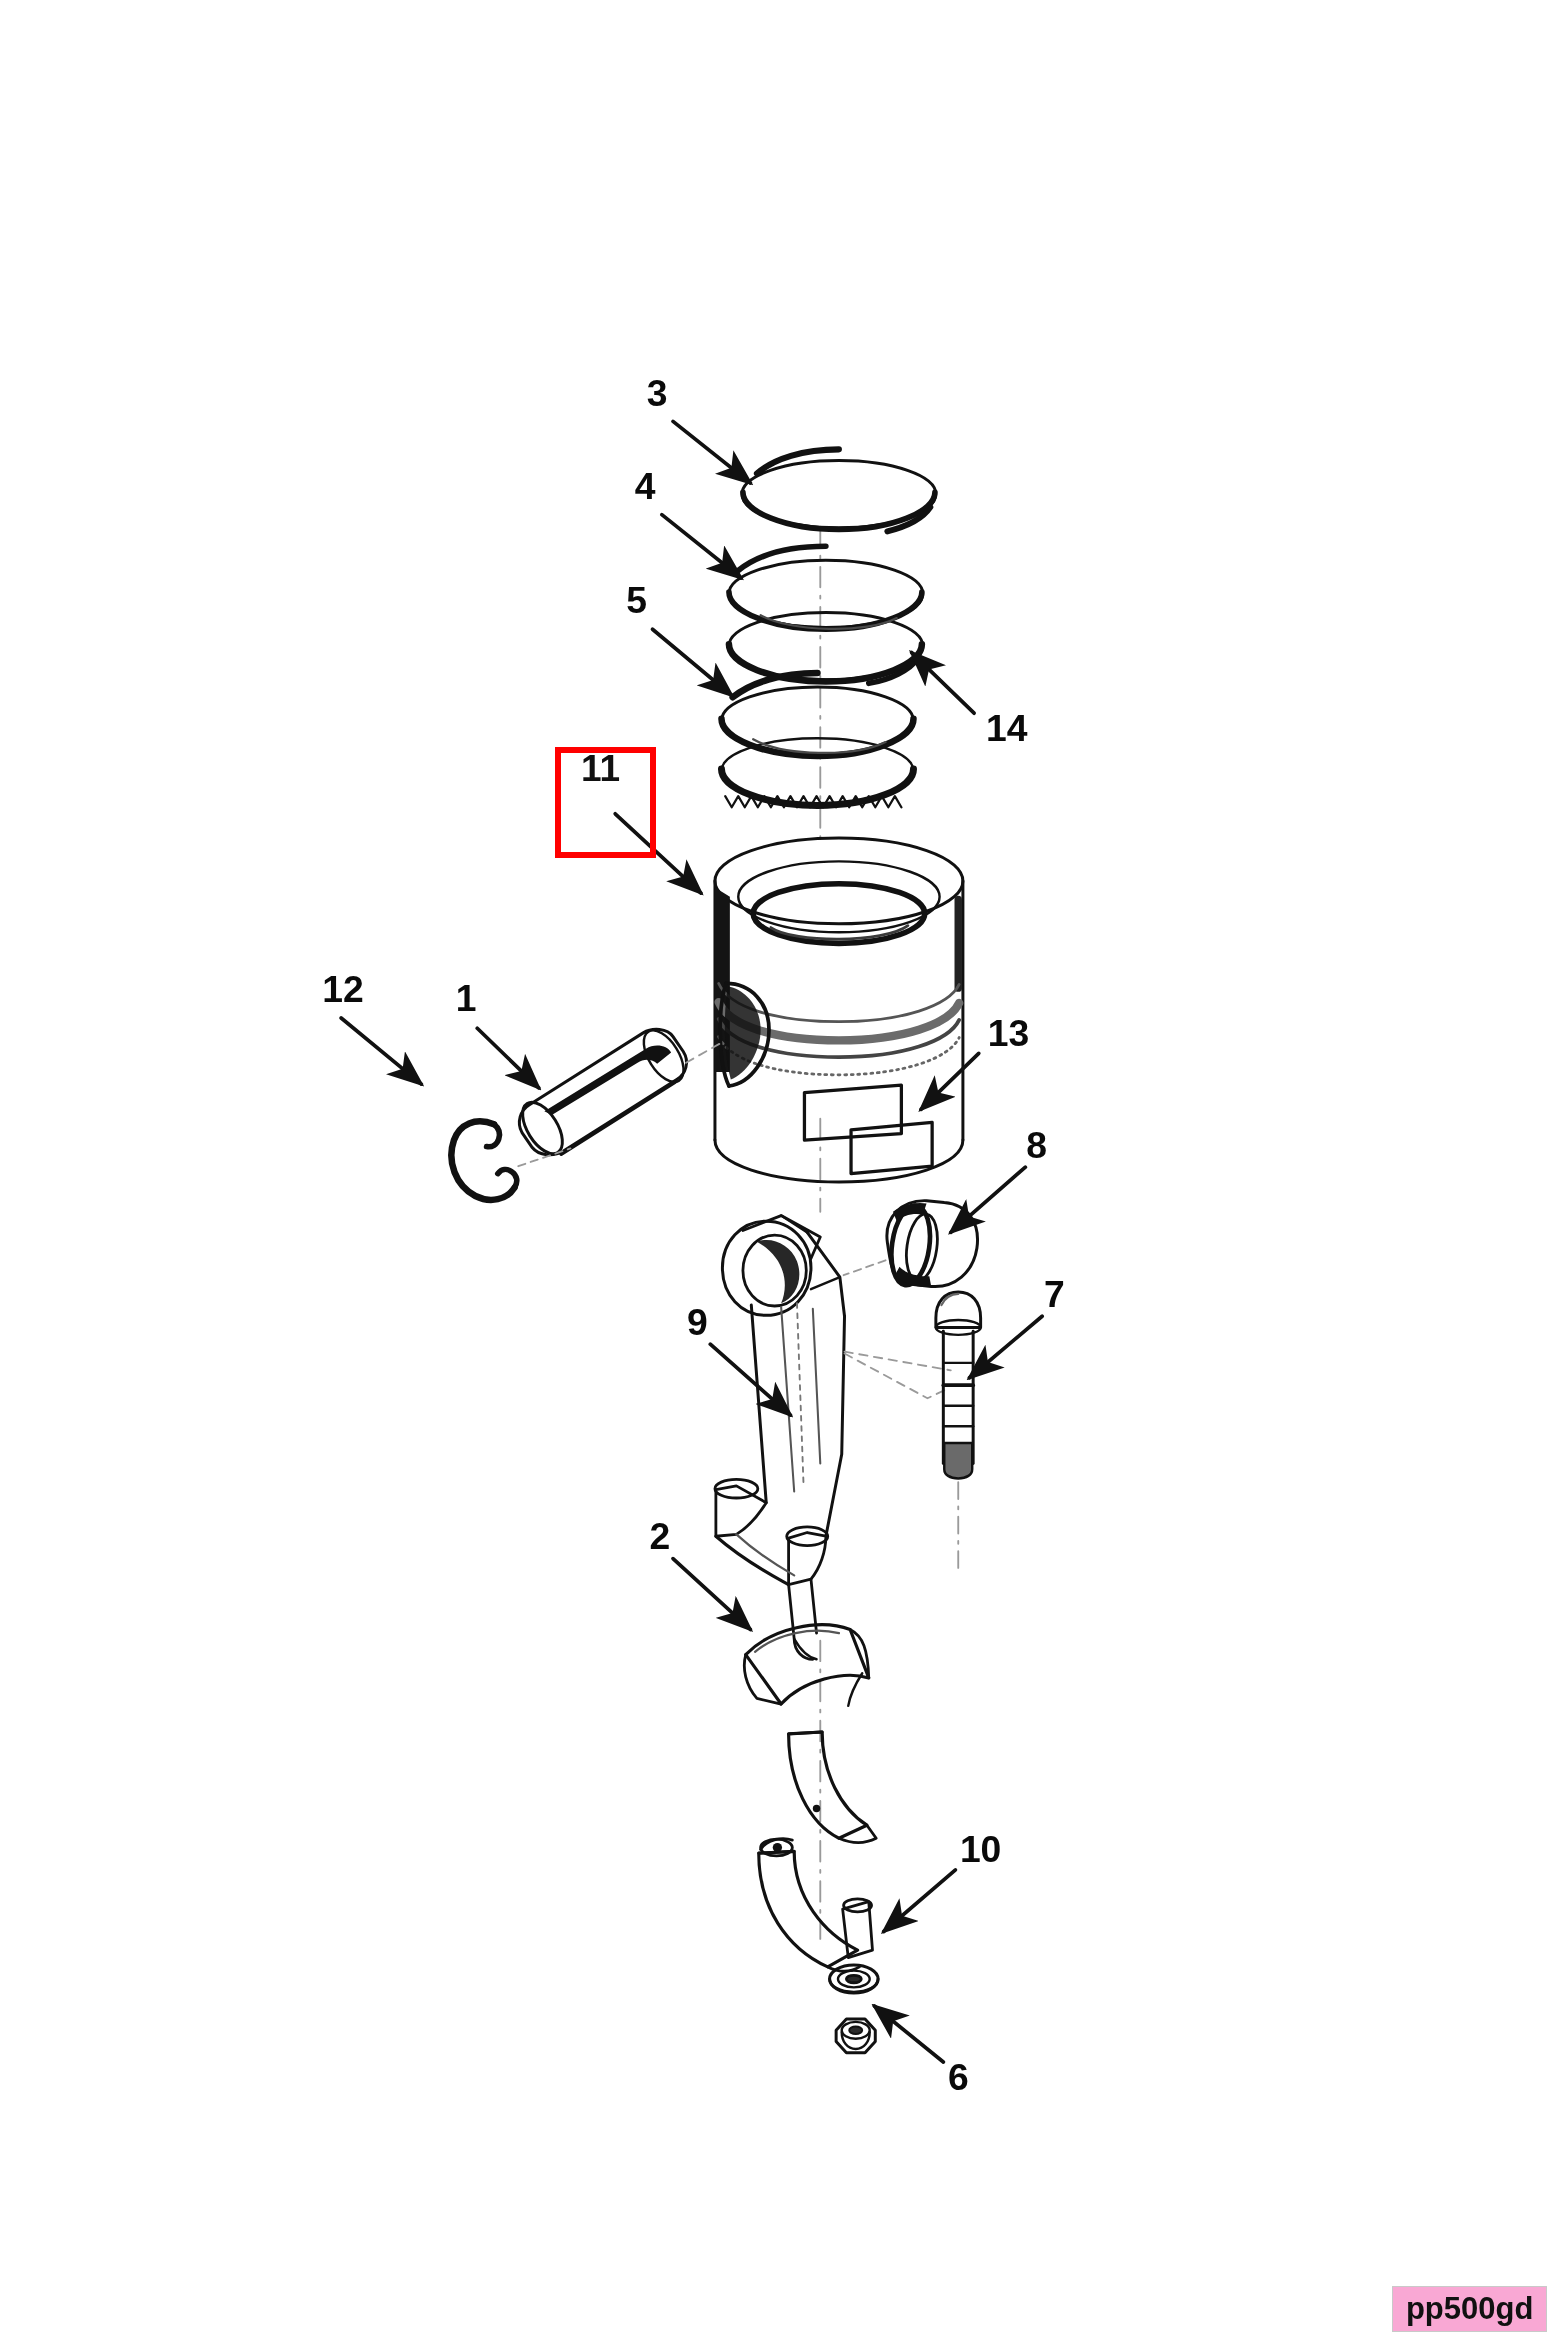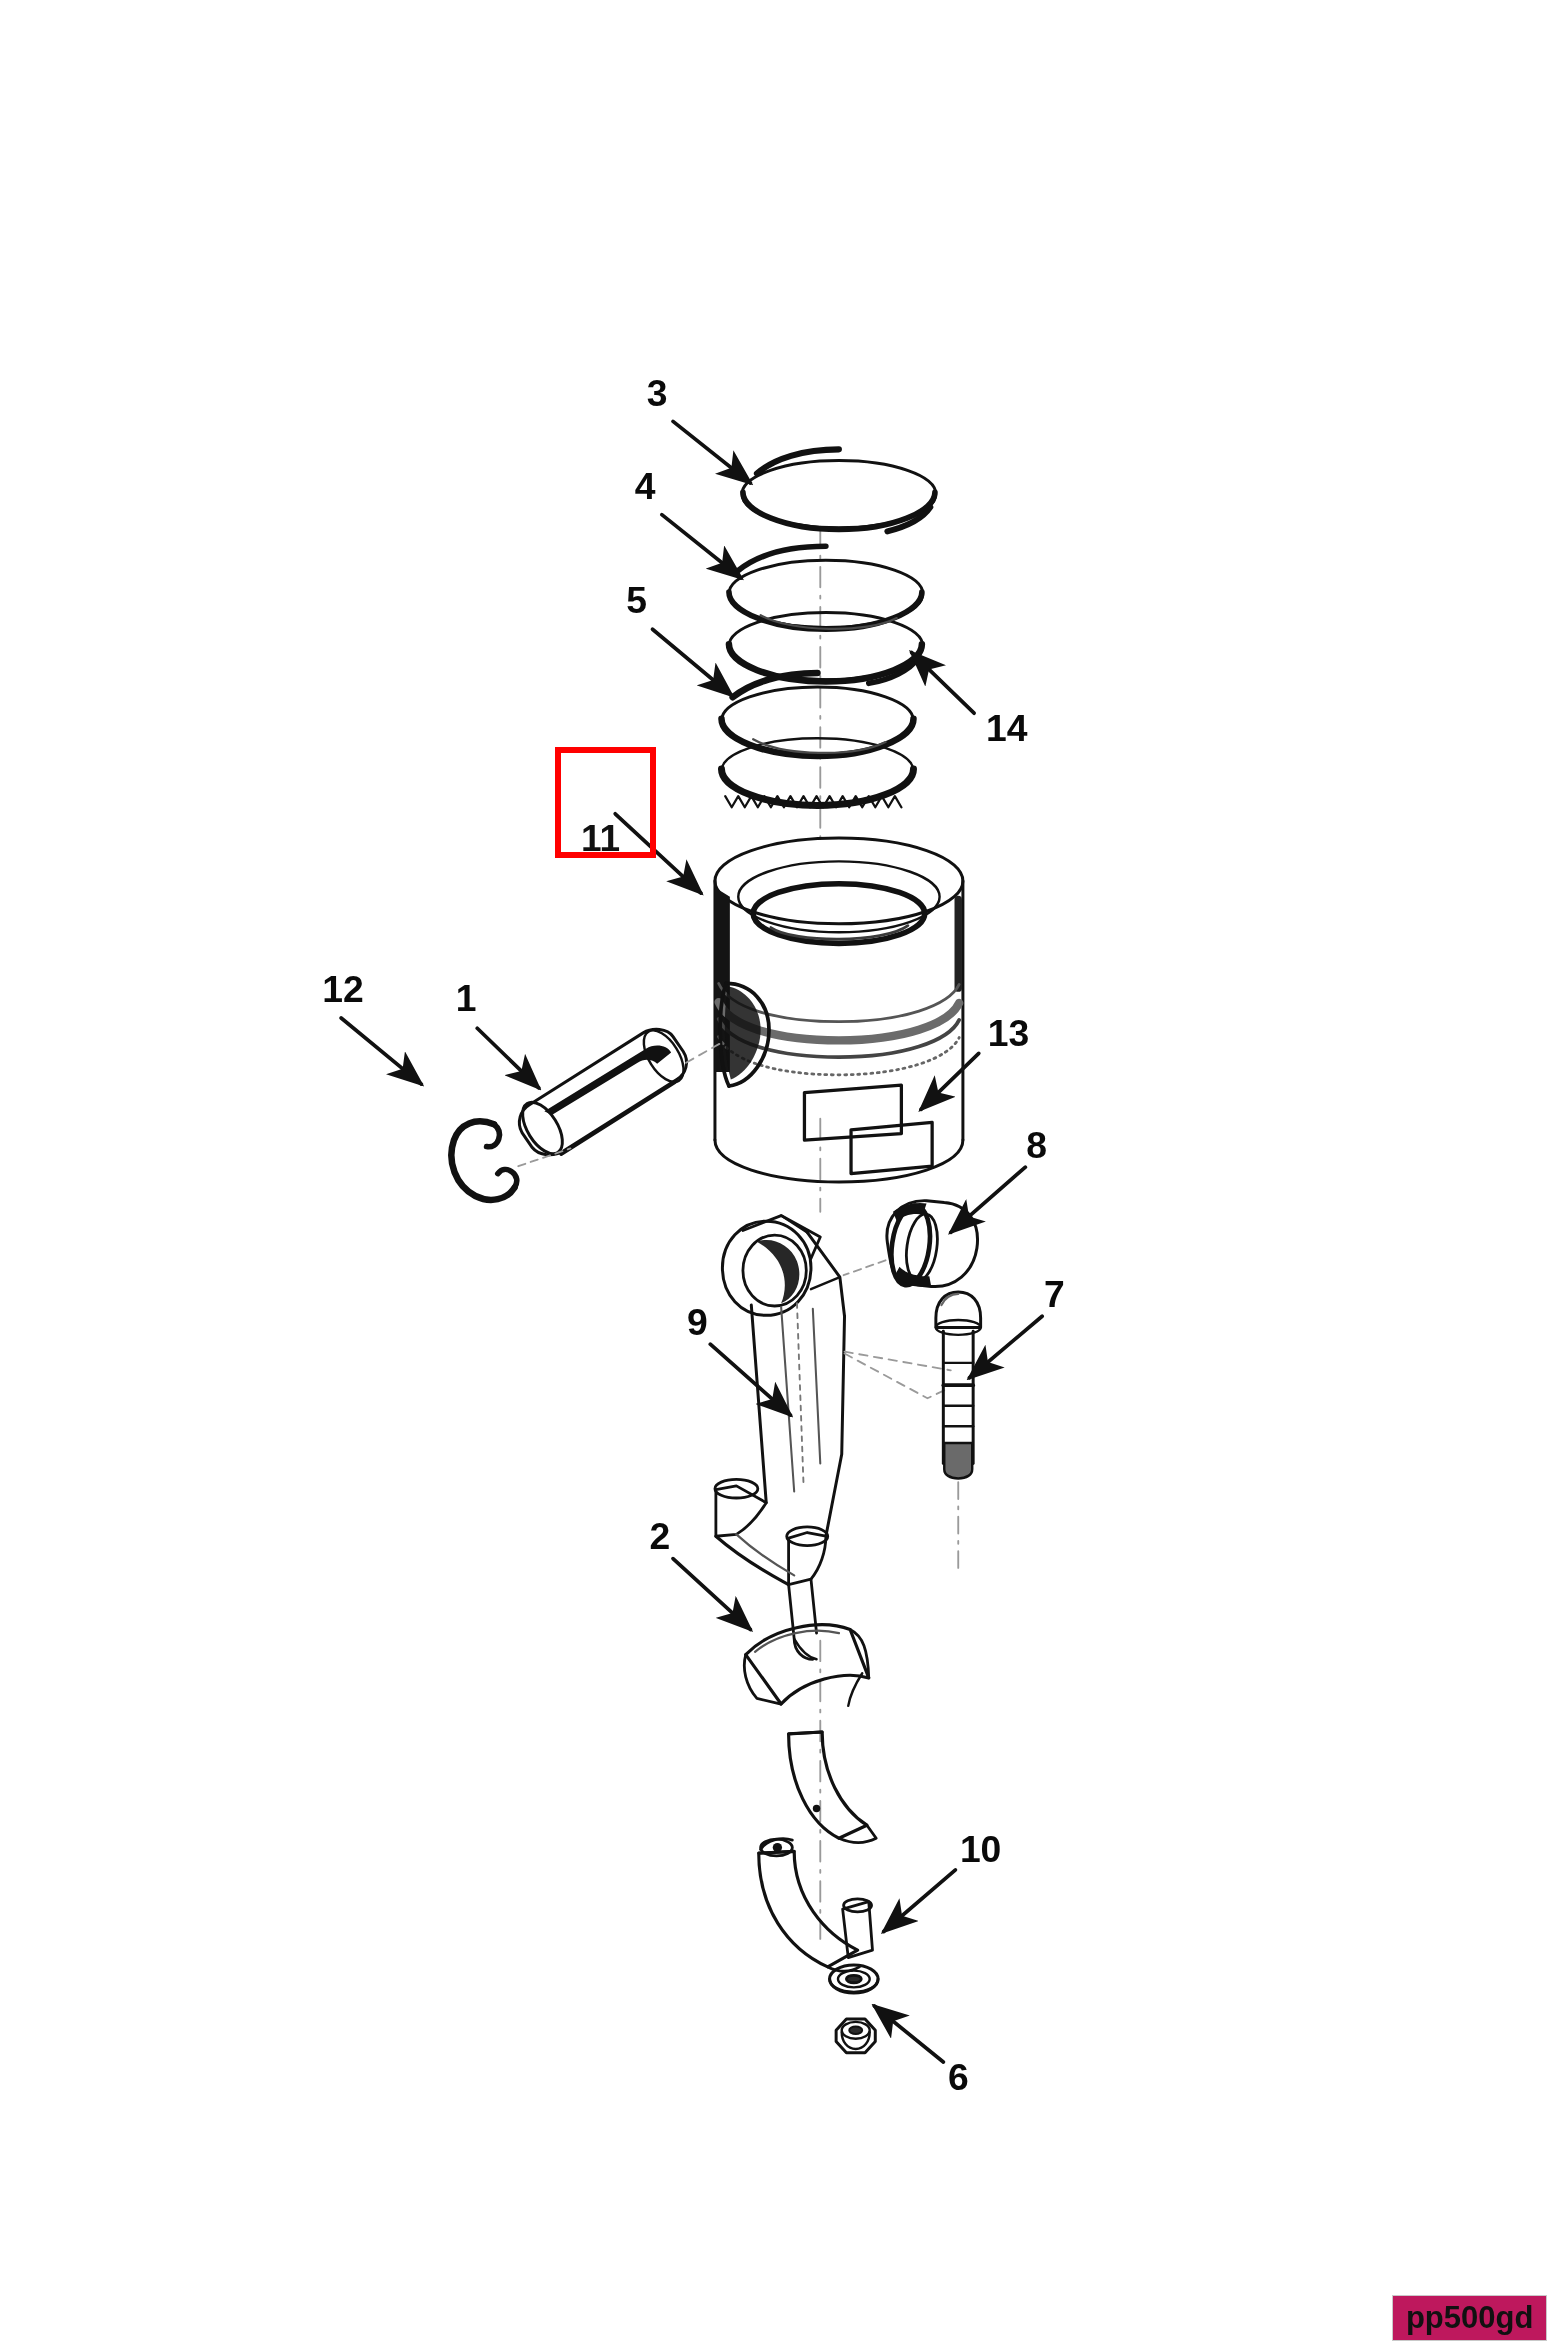--- a/index.html
+++ b/index.html
@@ -26,23 +26,23 @@
     height: 2351px;
   }
   .callout-num {
     font-family: "Liberation Sans", sans-serif;
     font-weight: bold;
     fill: #0a0a0a;
   }
   .watermark-box {
     position: absolute;
     right: 18.6px;
-    bottom: 10px;
+    bottom: 19px;
     border: 0.9px solid #c9c9c9;
-    background: #be185d;
+    background: #f9a8d4;
     padding: 5.6px 13px 7.5px 13px;
     font-family: "Liberation Sans", sans-serif;
     font-weight: bold;
     font-size: 31px;
     color: #111111;
     letter-spacing: 0px;
     line-height: 1;
   }
   .hl-box {
     position: absolute;
@@ -315,18 +315,18 @@
         <text class="callout-num" x="748" y="1432" font-size="40" text-anchor="middle">9</text>
         <text class="callout-num" x="708" y="1662" font-size="40" text-anchor="middle">2</text>
         <text class="callout-num" x="1052" y="1998" font-size="40" text-anchor="middle">10</text>
         <text class="callout-num" x="1028" y="2242" font-size="40" text-anchor="middle">6</text>
       </g>
 
     </g>
   </svg>
 
   <div class="hl-box" id="hl-box" style="left: 555px; top: 747px; width: 101px; height: 111px; border-color: rgb(255, 0, 0); border-width: 6.5px;"></div>
-  <div class="hl-label" id="hl-label" style="left: 581px; top: 820px;">11</div>
+  <div class="hl-label" id="hl-label" style="left: 581px; top: 750px;">11</div>
 
   <div class="watermark-box">pp500gd</div>
 
 </div>
 
 
 </body></html>

